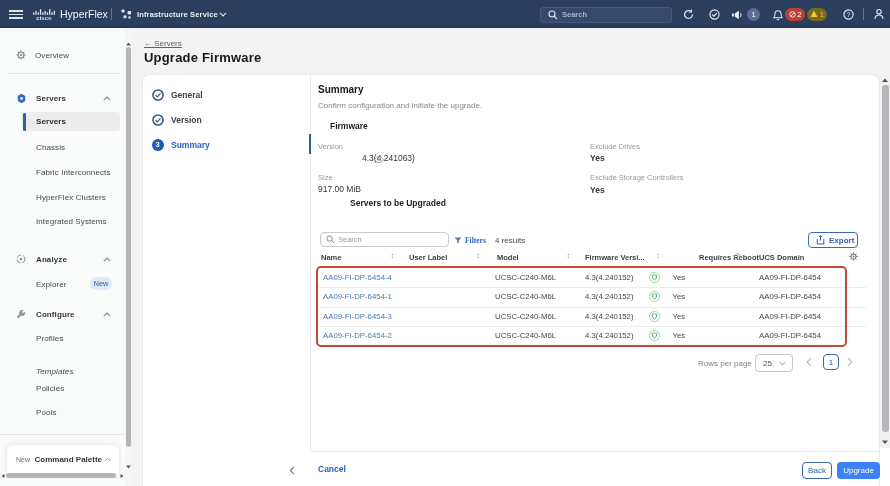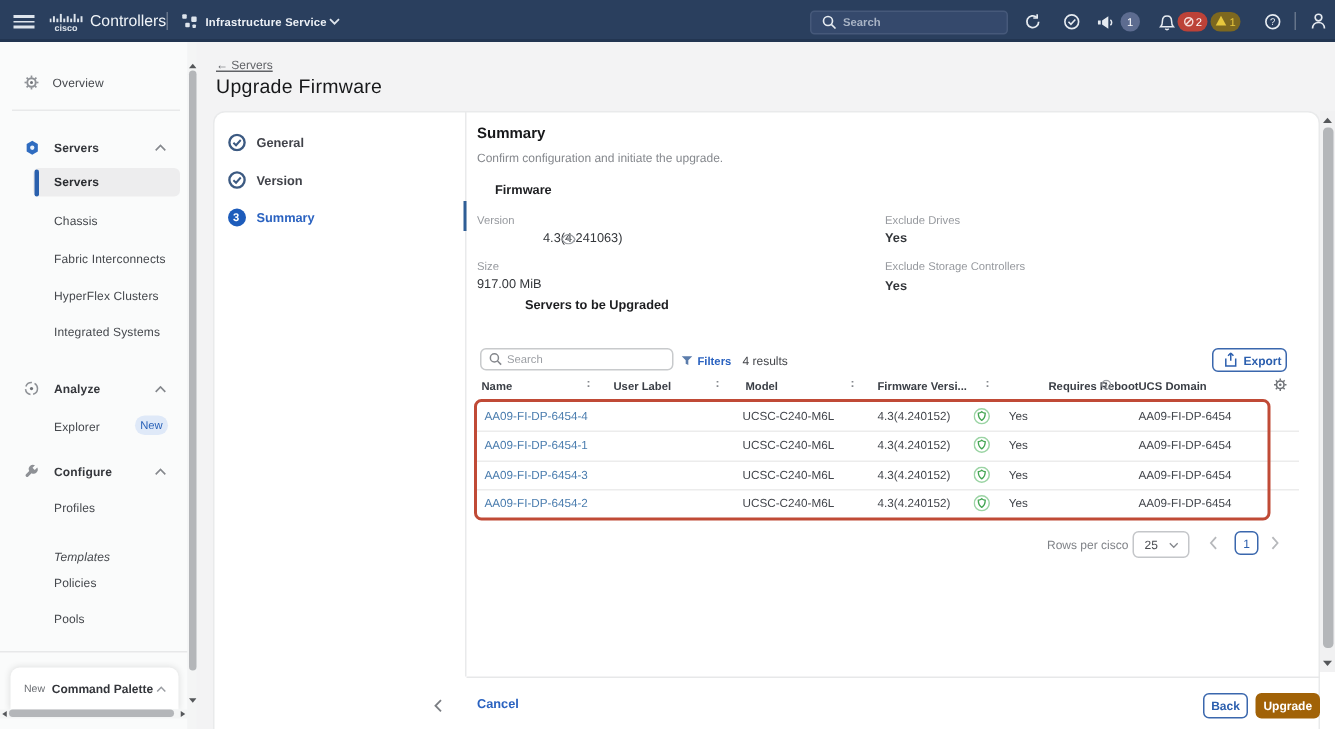--- a/index.html
+++ b/index.html
@@ -16,21 +16,21 @@
 .navhead { font-weight:bold; color:#35373c; }
 
 .sbtrack { background:#f4f5f5; }
 .sbthumb { background:#b4b6b9; border-radius:3px; }
 
 #card { left:142px; top:74px; width:738px; height:412px; background:#fff; border:1px solid #e9eaeb; border-bottom:none; border-radius:8px 8px 0 0; }
 .lbl { font-size:7.5px; line-height:8px; color:#96999e; }
 .val { font-size:8.5px; line-height:9px; color:#33363a; }
 .cell { font-size:7.8px; line-height:9px; color:#43464c; }
 .th { font-size:7.5px; line-height:9px; font-weight:bold; color:#3a3e45; }
-.btn { border-radius:4px; font-size:8px; font-weight:bold; display:flex; align-items:center; justify-content:center; }
+.btn { border-radius:4px; font-size:8px; font-weight:normal; display:flex; align-items:center; justify-content:center; }
 </style>
 </head>
 <body>
 
 <div class="abs" id="hdr"></div>
 <div class="abs" id="hdr2"></div>
 
 <div class="abs" style="left:9px; top:10px; width:14px; height:1.8px; background:#dde4ec;"></div>
 <div class="abs" style="left:9px; top:13.6px; width:14px; height:1.8px; background:#dde4ec;"></div>
 <div class="abs" style="left:9px; top:17.2px; width:14px; height:1.8px; background:#dde4ec;"></div>
@@ -43,21 +43,21 @@
     <rect x="6.9" y="0.2" width="1.3" height="5.6"></rect>
     <rect x="9.2" y="3.4" width="1.3" height="2.4"></rect>
     <rect x="11.5" y="1.8" width="1.3" height="4.0"></rect>
     <rect x="13.8" y="3.4" width="1.3" height="2.4"></rect>
     <rect x="16.1" y="0.2" width="1.3" height="5.6"></rect>
     <rect x="18.4" y="3.4" width="1.3" height="2.4"></rect>
     <rect x="20.7" y="1.8" width="1.3" height="4.0"></rect>
     <text x="11" y="11.4" font-size="6" font-weight="bold" text-anchor="middle" font-family="Liberation Sans">cisco</text>
   </g>
 </svg>
-<div class="abs" style="left:60px; top:8.5px; font-size:10.5px; line-height:11px; color:#f0f4f8;">Controllers</div>
+<div class="abs" style="left:60px; top:8.5px; font-size:10.5px; line-height:11px; color:#f0f4f8;">HyperFlex</div>
 <div class="abs sep" style="left:111px; top:8px; height:12px;"></div>
 
 <svg class="abs" style="left:121px; top:9px;" width="11" height="11" viewBox="0 0 11 11">
   <g fill="#dde4ec">
     <rect x="0.5" y="0.5" width="3" height="3" rx="0.7"></rect>
     <rect x="6.5" y="2" width="3.6" height="3.6" rx="0.8"></rect>
     <rect x="2.5" y="6.2" width="3" height="3" rx="0.7"></rect>
     <rect x="7.3" y="7.3" width="2.3" height="2.3" rx="0.6"></rect>
   </g>
 </svg>
@@ -194,21 +194,21 @@
 <div class="abs sbtrack" style="left:125px; top:28px; width:6px; height:458px;"></div>
 <svg class="abs" style="left:125.5px; top:42px;" width="5" height="4" viewBox="0 0 5 4">
     <path d="M0 3.5 L2.5 0.5 L5 3.5 Z" fill="#55575a"></path>
   </svg>
 <div class="abs sbthumb" style="left:125.5px; top:47px; width:5px; height:400px;"></div>
 <svg class="abs" style="left:125.5px; top:465px;" width="5" height="4" viewBox="0 0 5 4">
     <path d="M0 0.5 L2.5 3.5 L5 0.5 Z" fill="#55575a"></path>
   </svg>
 
 <div class="abs" style="left:144px; top:39px; font-size:8px; line-height:9px; color:#606266;text-decoration:underline;">← Servers</div>
-<div class="abs" style="left:144px; top:50px; font-size:13px; line-height:15px; font-weight:normal; color:#17181a; letter-spacing:.2px;">Upgrade Firmware</div>
+<div class="abs" style="left:144px; top:50px; font-size:13px; line-height:15px; font-weight:bold; color:#17181a; letter-spacing:.2px;">Upgrade Firmware</div>
 
 <div class="abs" id="card"></div>
 
 <div class="abs" style="left:310px; top:74px; width:1px; height:377px; background:#e9eaeb;"></div>
 
 <svg class="abs" style="left:151.5px; top:88.5px;" width="12" height="12" viewBox="0 0 13 13">
     <circle cx="6.5" cy="6.5" r="5.5" stroke="#3c5a82" stroke-width="1.7" fill="none"></circle>
     <path d="M3.9 6.7 L5.8 8.5 L9.2 4.7" stroke="#3c5a82" stroke-width="1.4" fill="none"></path>
   </svg>
 <div class="abs" style="left:171px; top:90.5px; font-size:8.5px; line-height:9px; font-weight:bold; color:#41434a;">General</div>
@@ -246,21 +246,21 @@
 
 <div class="abs" style="left:320px; top:231.5px; width:129px; height:15.5px; border:1px solid #c8cacc; border-radius:4px; background:#fff;"></div>
 <svg class="abs" style="left:326px; top:235px;" width="9" height="9" viewBox="0 0 10 10">
     <circle cx="4" cy="4" r="3" stroke="#84878c" stroke-width="1.1" fill="none"></circle>
     <path d="M6.3 6.3 L9 9" stroke="#84878c" stroke-width="1.1"></path>
   </svg>
 <div class="abs" style="left:338px; top:235.5px; font-size:7.5px; line-height:8px; color:#9a9da2;">Search</div>
 <svg class="abs" style="left:454px; top:236.5px;" width="8" height="7" viewBox="0 0 9 8">
     <path d="M0.5 0.5 L8.5 0.5 L5.5 3.6 L5.5 7.2 L3.5 6.2 L3.5 3.6 Z" fill="#5b7cab"></path>
   </svg>
-<div class="abs" style="left:465px; top:236px; font-size:7.5px; line-height:9px; font-weight:bold; color:#2a62c0;">Filters</div>
+<div class="abs" style="left:465px; top:236px; font-size:7.5px; line-height:9px; font-weight:bold; color:#2a62c0;font-family:Liberation Serif, serif;">Filters</div>
 <div class="abs" style="left:495px; top:235.5px; font-size:8px; line-height:9px; color:#45474c;">4 results</div>
 <div class="abs" style="left:808px; top:232px; width:50px; height:16px; border:1px solid #3a67ad; border-radius:4px; background:#fff;"></div>
 <svg class="abs" style="left:816px; top:235px;" width="9" height="10" viewBox="0 0 9 10">
     <path d="M4.5 0.5 L4.5 5.5" stroke="#2c5fae" stroke-width="1" fill="none"></path>
     <path d="M2.7 2.2 L4.5 0.4 L6.3 2.2" stroke="#2c5fae" stroke-width="1" fill="none"></path>
     <path d="M1.2 4 L1.2 9 L7.8 9 L7.8 4" stroke="#2c5fae" stroke-width="1" fill="none"></path>
   </svg>
 <div class="abs" style="left:829px; top:236px; font-size:8px; line-height:9px; font-weight:bold; color:#2c5fae;">Export</div>
 
 <div class="abs th" style="left:321px; top:252.5px;">Name</div>
@@ -330,38 +330,38 @@
     <svg class="abs" style="left:648.5px; top:330.25px;" width="11" height="11" viewBox="0 0 11 11">
       <circle cx="5.5" cy="5.5" r="5" stroke="#9bd4a4" stroke-width="1" fill="none"></circle>
       <path d="M5.5 2.5 C6.3 3.2 7 3.4 7.8 3.5 C7.8 5.6 7 7.3 5.5 8.2 C4 7.3 3.2 5.6 3.2 3.5 C4 3.4 4.7 3.2 5.5 2.5 Z" stroke="#43a552" stroke-width="0.9" fill="none"></path>
     </svg>
     <div class="abs cell" style="left:672.5px; top:331.25px;">Yes</div>
     <div class="abs cell" style="left:759px; top:331.25px;">AA09-FI-DP-6454</div>
   </div>
 
 <div class="abs" style="left:315.5px; top:266px; width:531px; height:81px; border:2px solid #c04a36; border-radius:5px; z-index:30;"></div>
 
-<div class="abs" style="left:698px; top:358.5px; font-size:8px; line-height:9px; color:#7f8287;">Rows per cisco</div>
+<div class="abs" style="left:698px; top:358.5px; font-size:8px; line-height:9px; color:#7f8287;">Rows per page</div>
 <div class="abs" style="left:755px; top:353.5px; width:38px; height:18px; border:1px solid #c4c6c9; border-radius:4px; background:#fff;"></div>
 <div class="abs" style="left:763px; top:358.5px; font-size:8px; line-height:9px; color:#4a4c51;">25</div>
 <svg class="abs" style="left:779px; top:360.5px;" width="7" height="5" viewBox="0 0 8 5">
     <path d="M1 1 L4 4 L7 1" stroke="#84878c" stroke-width="1" fill="none"></path>
   </svg>
 <svg class="abs" style="left:806px; top:357px;" width="6" height="10" viewBox="0 0 7 11">
     <path d="M5.5 1 L1.5 5.5 L5.5 10" stroke="#b6b8bb" stroke-width="1.4" fill="none"></path>
   </svg>
 <div class="abs" style="left:823px; top:354px; width:16px; height:16px; border:1px solid #3a67ad; border-radius:4px; background:#fff; font-size:8px; color:#2c5fae; text-align:center; line-height:15px;">1</div>
 <svg class="abs" style="left:847px; top:357px;" width="6" height="10" viewBox="0 0 7 11">
     <path d="M1.5 1 L5.5 5.5 L1.5 10" stroke="#b6b8bb" stroke-width="1.4" fill="none"></path>
   </svg>
 
 <div class="abs" style="left:311px; top:451px; width:569px; height:1px; background:#e7e8e9;"></div>
 <div class="abs" style="left:318px; top:465px; font-size:8.5px; line-height:9px; font-weight:bold; color:#2a62c0;">Cancel</div>
 <div class="abs btn" style="left:802px; top:461.5px; width:30px; height:17.5px; border:1px solid #3a67ad; background:#fff; color:#2c5fae;">Back</div>
-<div class="abs btn" style="left:837px; top:461.5px; width:43px; height:17.5px; background:#a16207; color:#fff;">Upgrade</div>
+<div class="abs btn" style="left:837px; top:461.5px; width:43px; height:17.5px; background:#3b82f6; color:#fff;">Upgrade</div>
 
 <div class="abs" style="left:880px; top:448px; width:10px; height:38px; background:#fff;"></div>
 
 <div class="abs" style="left:880px; top:74px; width:10px; height:374px; background:#f1f1f2;"></div>
 <svg class="abs" style="left:882px; top:78px;" width="6" height="5" viewBox="0 0 6 5">
     <path d="M0 4 L3 0.5 L6 4 Z" fill="#55575a"></path>
   </svg>
 <div class="abs sbthumb" style="left:881.5px; top:85px; width:7px; height:347px;"></div>
 <svg class="abs" style="left:882px; top:440px;" width="6" height="5" viewBox="0 0 6 5">
     <path d="M0 0.5 L3 4 L6 0.5 Z" fill="#55575a"></path>

